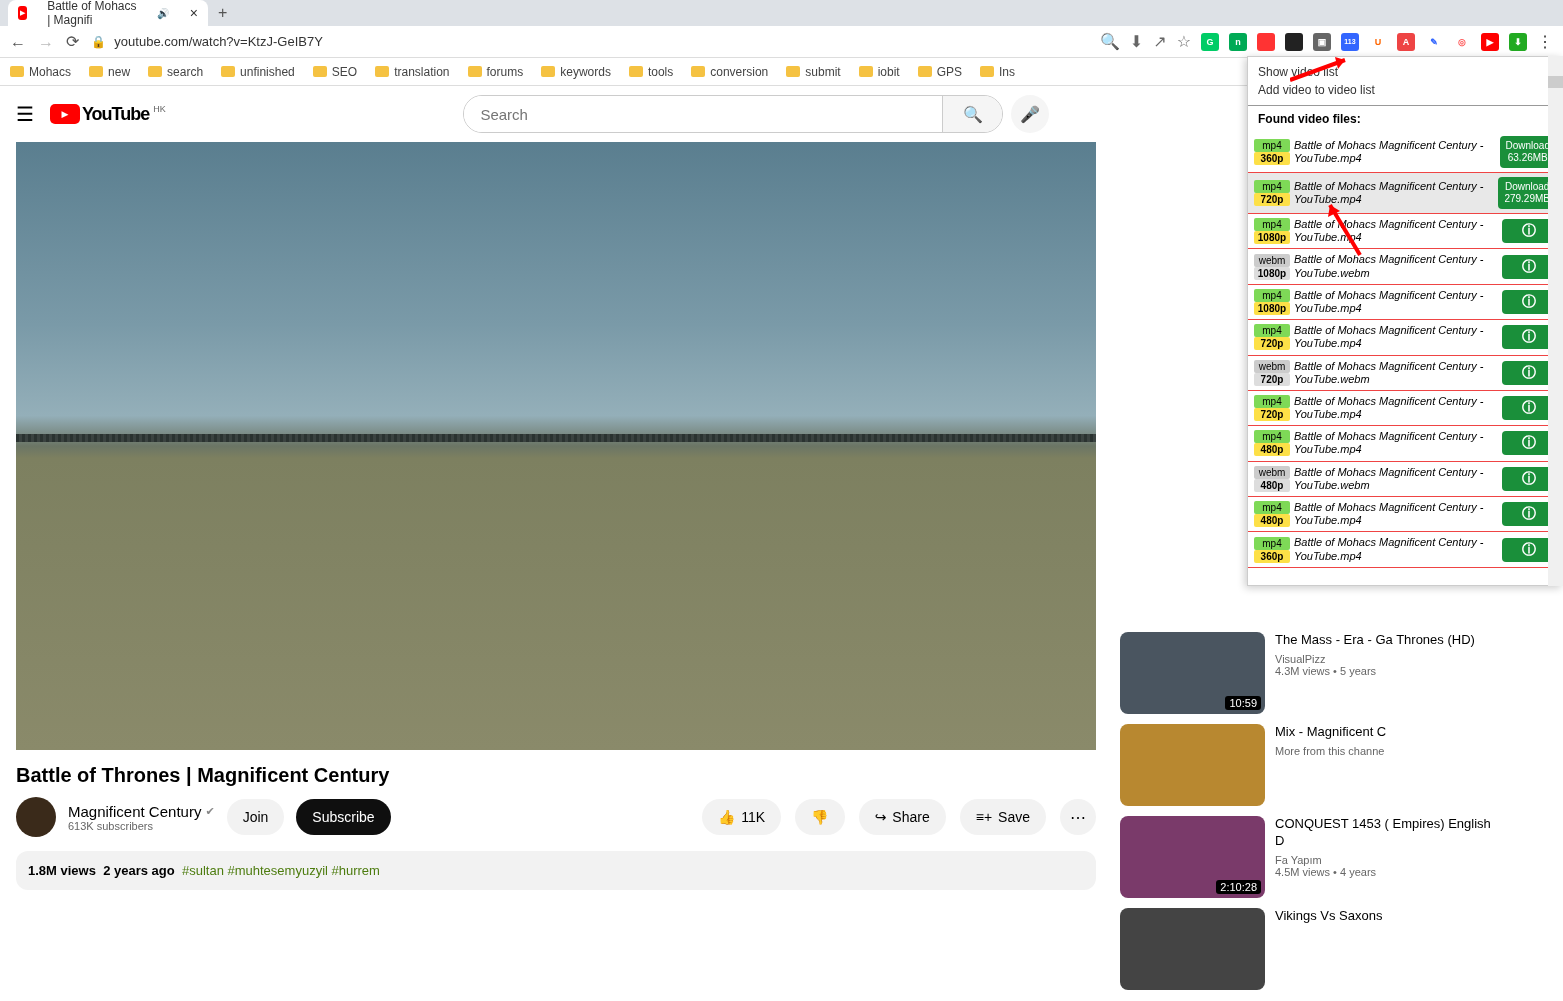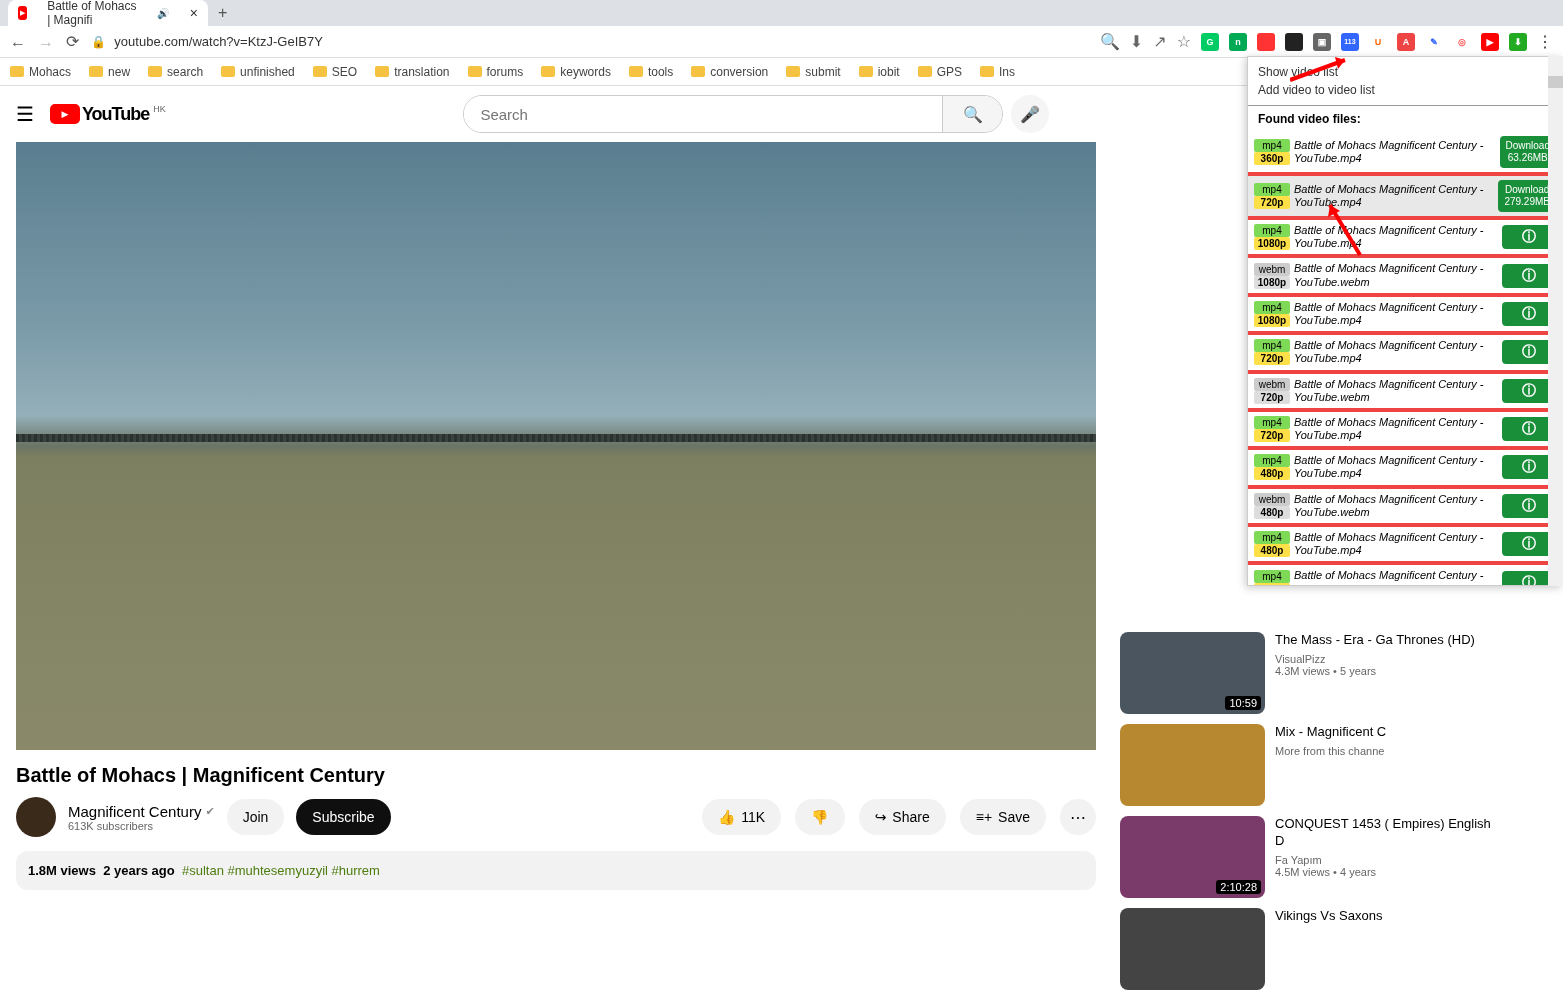--- a/index.html
+++ b/index.html
@@ -78,21 +78,21 @@
 
 
 .ext-popup {
   position: absolute; top: 56px; right: 0px; width: 316px; height: 530px;
   background: #fff; border: 1px solid #ccc; box-shadow: -2px 2px 8px rgba(0,0,0,0.2);
   font-size: 12px; z-index: 100; overflow-y: auto;
 }
 .ext-popup .hdr { padding: 6px 10px; }
 .ext-popup .hdr a { display: block; color: #333; text-decoration: none; line-height: 1.5; }
 .ext-popup .found { font-weight: bold; padding: 6px 10px; border-top: 1px solid #999; }
-.file-row { display: flex; align-items: center; padding: 4px 6px; border-bottom: 4px solid #ef4444; gap: 4px; }
+.file-row { display: flex; align-items: center; padding: 4px 6px; border-bottom: 1px solid #ef4444; gap: 4px; }
 .file-row.hover { background: #e8e8e8; }
 .fmt-badge { width: 36px; text-align: center; font-size: 10px; line-height: 1.1; }
 .fmt-badge .fmt { background: #7ed957; padding: 1px 2px; border-radius: 2px; display: block; }
 .fmt-badge .fmt.webm { background: #ccc; }
 .fmt-badge .res { background: #fde047; padding: 1px 2px; border-radius: 2px; display: block; font-weight: bold; }
 .fmt-badge .res.gray { background: #ddd; }
 .file-name { flex: 1; font-size: 11px; line-height: 1.2; font-style: italic; }
 .dl-btn { background: #1a8f3a; color: #fff; padding: 4px 6px; border-radius: 4px; font-size: 10px; text-align: center; min-width: 54px; line-height: 1.2; }
 .info-btn { background: #1a8f3a; color: #fff; width: 54px; height: 24px; border-radius: 4px; display: flex; align-items: center; justify-content: center; font-size: 14px; font-weight: bold; }
 
@@ -222,21 +222,21 @@
     <div class="mic">
       <span>🎤</span>
     </div>
   </div>
   <div style="width:200px"></div>
 </div>
 
 <div class="content">
   <div class="left-col">
     <div class="video-player"></div>
-    <h1 class="video-title">Battle of Mohacs | Magnificent Century</h1>
+    <h1 class="video-title">Battle of Thrones | Magnificent Century</h1>
     <div class="video-meta">
       <div class="channel">
         <div class="avatar"></div>
         <div class="ch-info">
           <div class="ch-name">
             <span>Magnificent Century</span>
             <span class="verified">✔</span>
           </div>
           <span class="subs">613K subscribers</span>
         </div>

